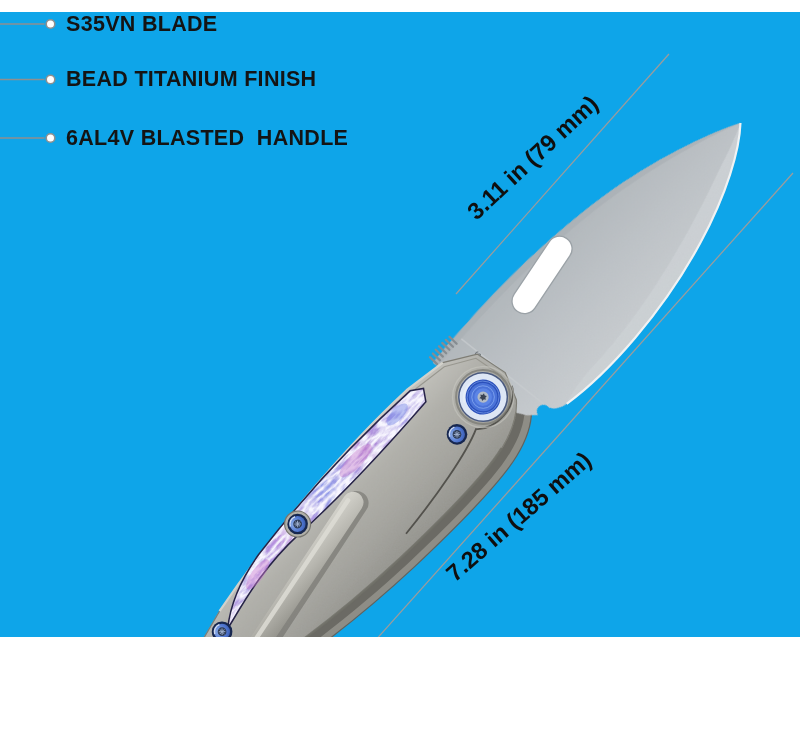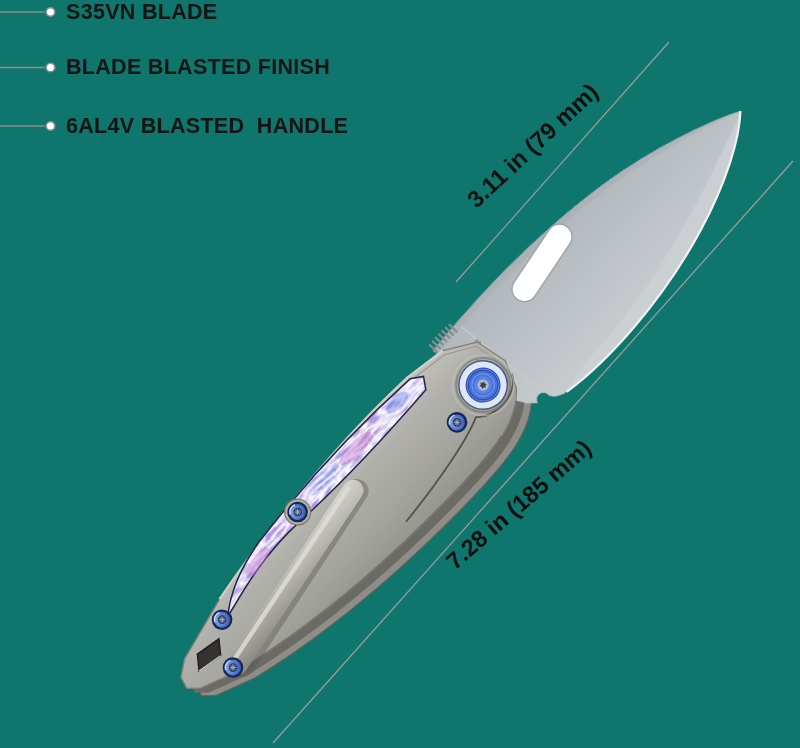--- a/index.html
+++ b/index.html
@@ -1,18 +1,19 @@
 <!DOCTYPE html>
 <html><head>
 <meta charset="utf-8">
 <style>
   html,body{margin:0;padding:0;background:#fff;}
   .stage{
-    position:relative;width:800px;height:748px;background:#0f766e;overflow:hidden;
+    position:relative;width:800px;height:625px;background:#0ea5e9;overflow:hidden;
     font-family:"Liberation Sans",sans-serif;
+    margin-top:12px;
   }
   .stage svg{position:absolute;left:0;top:0;}
   .feature{
     position:absolute;left:66px;font-weight:700;font-size:21.5px;line-height:22px;
     color:#141414;letter-spacing:.3px;white-space:pre;
   }
   .f1{top:1px}
   .f2{top:56px}
   .f3{top:115px}
   .dim{
@@ -160,19 +161,19 @@
       <line x1="0" y1="67.5" x2="44.5" y2="67.5" stroke="#8f8f8f" stroke-width="1.3"></line>
       <circle cx="50.5" cy="67.5" r="4.3" fill="#ffffff" stroke="#8f8f8f" stroke-width="1.6"></circle>
       <line x1="0" y1="126" x2="44.5" y2="126" stroke="#8f8f8f" stroke-width="1.3"></line>
       <circle cx="50.5" cy="126" r="4.3" fill="#ffffff" stroke="#8f8f8f" stroke-width="1.6"></circle>
     </g>
     <line x1="456" y1="282" x2="669" y2="42" stroke="#9c9c9c" stroke-width="1.25"></line>
     <line x1="273" y1="743" x2="793" y2="161" stroke="#9c9c9c" stroke-width="1.25"></line>
   </svg>
 
   <div class="feature f1">S35VN BLADE</div>
-  <div class="feature f2">BLADE BLASTED FINISH</div>
+  <div class="feature f2">BEAD TITANIUM FINISH</div>
   <div class="feature f3">6AL4V BLASTED  HANDLE</div>
 
   <div class="dim dim-blade">3.11 in (79 mm)</div>
   <div class="dim dim-overall">7.28 in (185 mm)</div>
 
 </div>
 
 </body></html>

